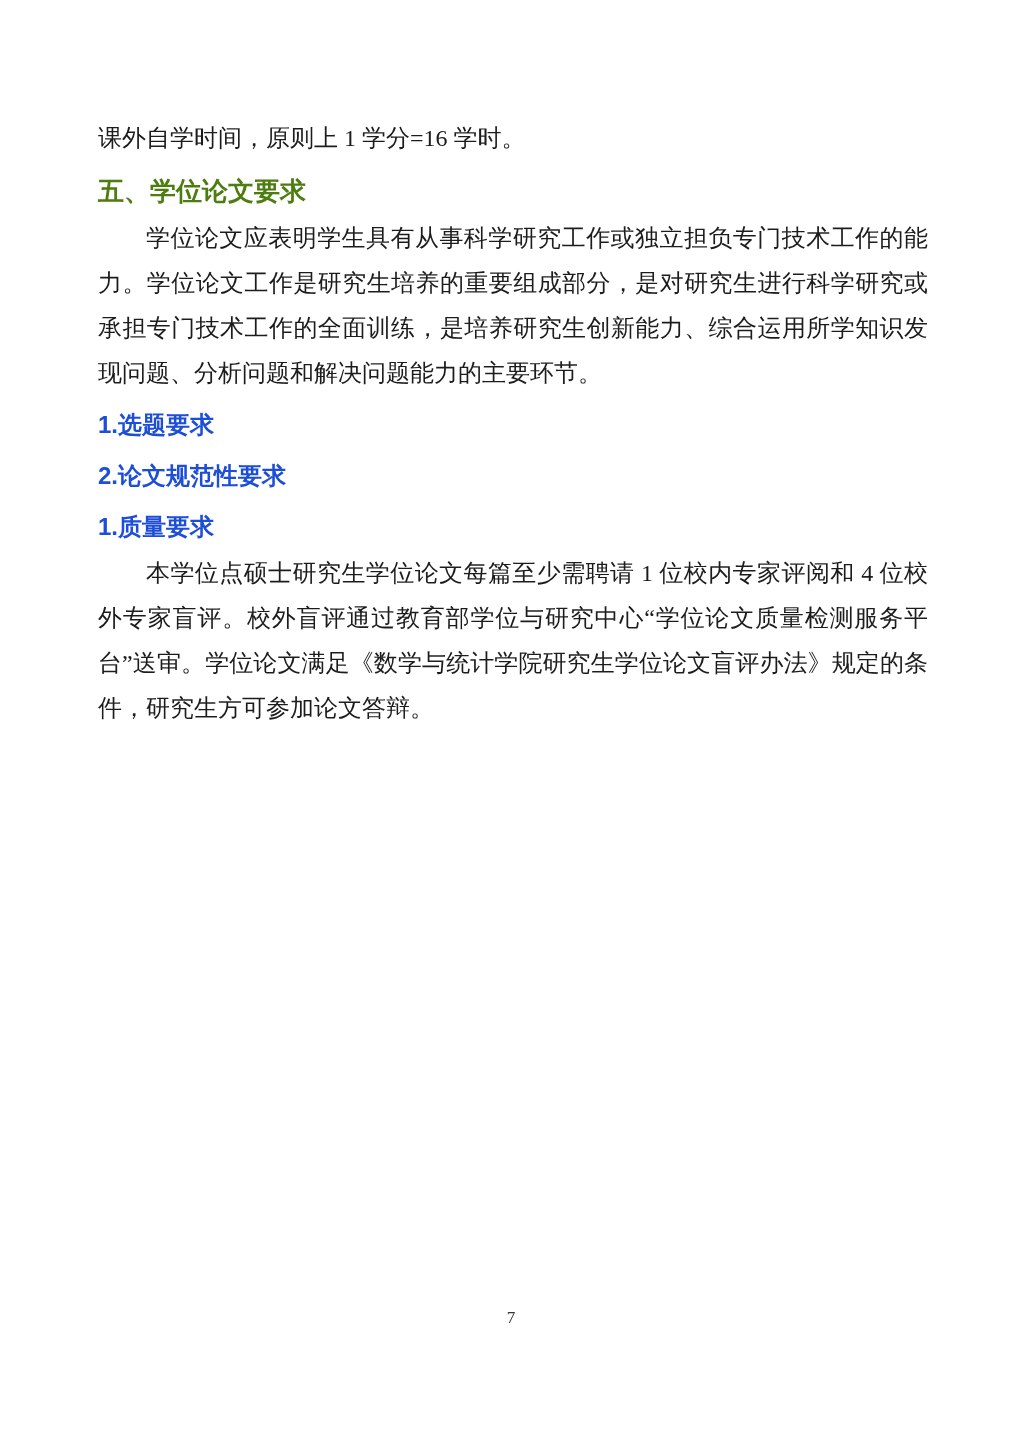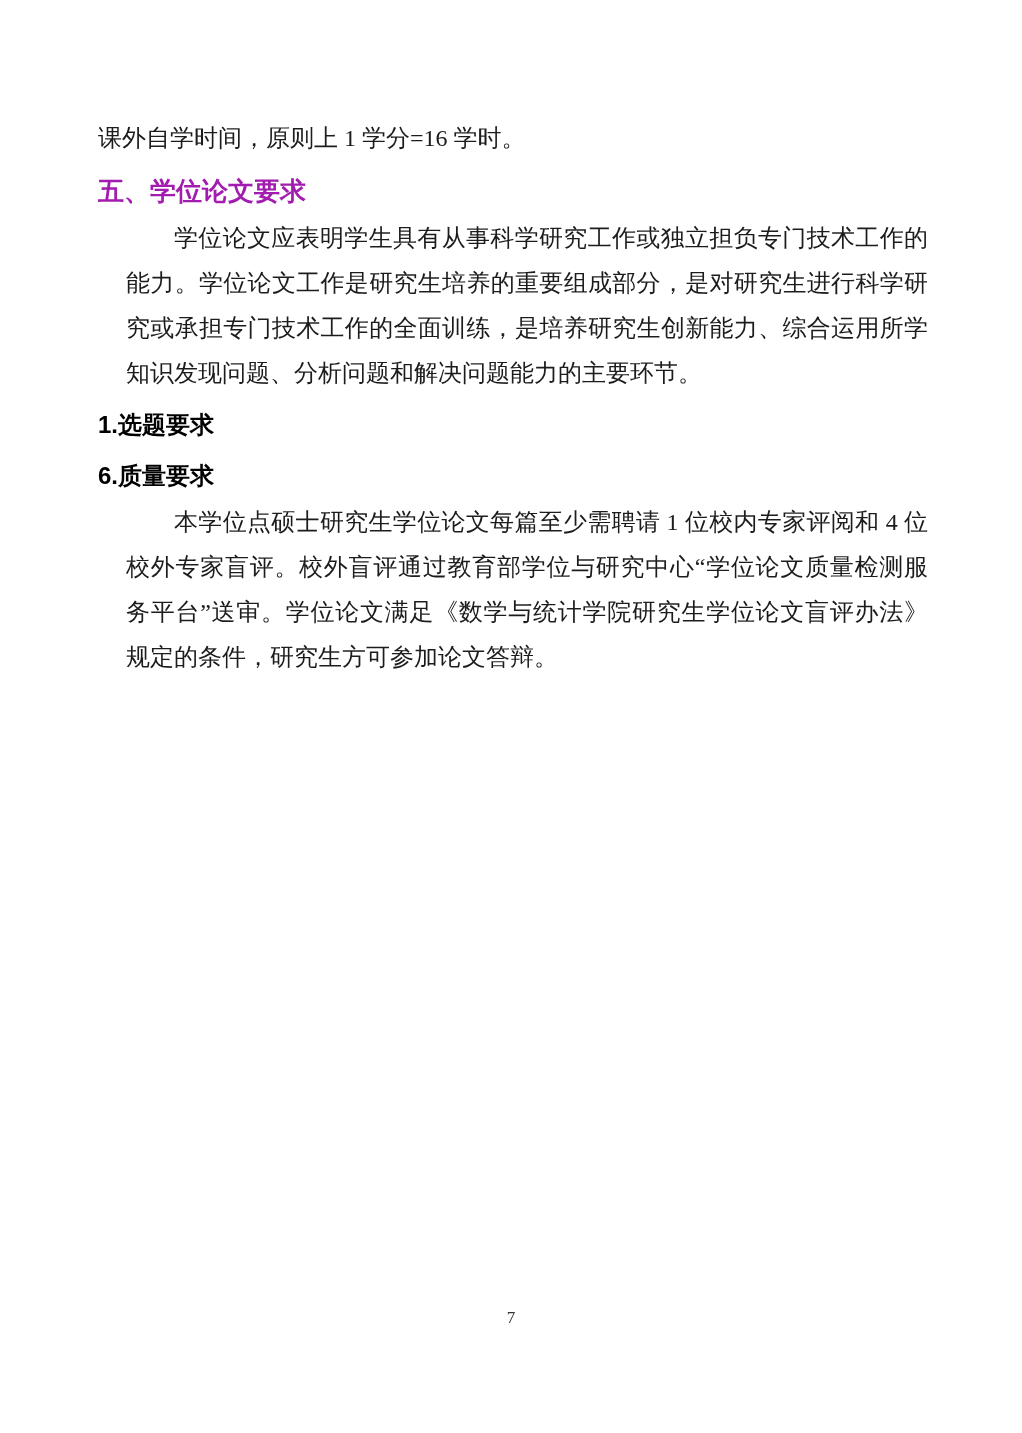--- a/index.html
+++ b/index.html
@@ -26,37 +26,36 @@
     font-size: 24px;
     line-height: 45px;
     margin: 0;
     text-align: justify;
     text-justify: inter-ideograph;
     letter-spacing: 0;
     word-break: break-all;
   }
   .para.indent {
     text-indent: 48px;
-    margin-left: 28px;
   }
   .h-major {
     font-family: "Liberation Sans", "DejaVu Sans", sans-serif;
     font-weight: bold;
     font-size: 26px;
     line-height: 45px;
     margin: 8px 0 2px 0;
-    color: #a21caf;
+    color: #4d7c0f;
   }
   .h-minor {
     font-family: "Liberation Sans", "DejaVu Sans", sans-serif;
     font-weight: bold;
     font-size: 24px;
     line-height: 45px;
     margin: 6px 0 2px 0;
-    color: #000000;
+    color: #1d4ed8;
   }
   .page-number {
     position: absolute;
     top: 1308px;
     left: 0;
     width: 100%;
     text-align: center;
     font-size: 17px;
     color: #333333;
     font-family: "Liberation Serif", "DejaVu Serif", serif;
@@ -70,23 +69,24 @@
 
     <p class="para">课外自学时间，原则上 1 学分=16 学时。</p>
 
     <h2 class="h-major">五、学位论文要求</h2>
 
     <p class="para indent">学位论文应表明学生具有从事科学研究工作或独立担负专门技术工作的能力。学位论文工作是研究生培养的重要组成部分，是对研究生进行科学研究或承担专门技术工作的全面训练，是培养研究生创新能力、综合运用所学知识发现问题、分析问题和解决问题能力的主要环节。</p>
 
     <h3 class="h-minor">1.选题要求</h3>
 
 
+    <h3 class="h-minor">2.论文规范性要求</h3>
 
 
-    <h3 class="h-minor">6.质量要求</h3>
+    <h3 class="h-minor">1.质量要求</h3>
 
 
 
     <p class="para indent">本学位点硕士研究生学位论文每篇至少需聘请 1 位校内专家评阅和 4 位校外专家盲评。校外盲评通过教育部学位与研究中心“学位论文质量检测服务平台”送审。学位论文满足《数学与统计学院研究生学位论文盲评办法》规定的条件，研究生方可参加论文答辩。</p>
 
   </div>
 
   <div class="page-number">7</div>
 </div>
 

